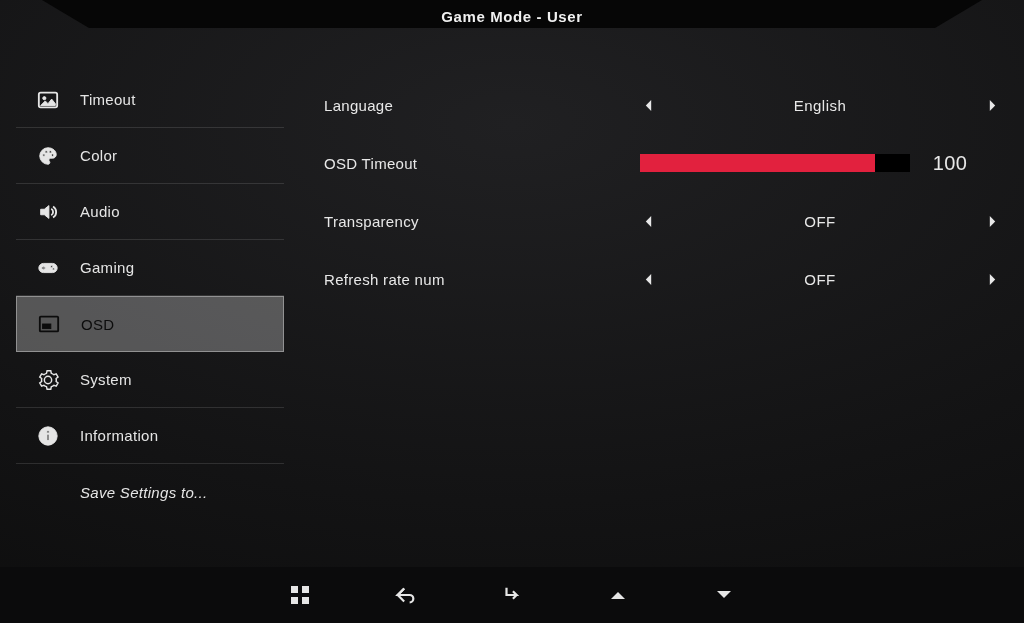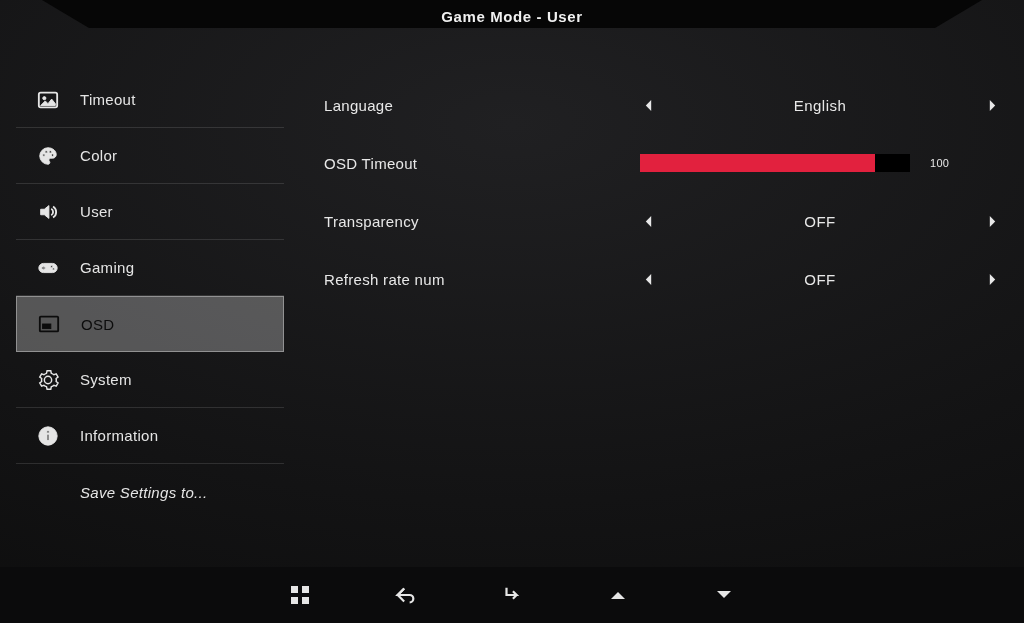--- a/index.html
+++ b/index.html
@@ -132,23 +132,23 @@
     margin-right: 20px;
   }
   .slider-fill {
     position: absolute;
     height: 100%;
     left: 0;
     top: 0;
     background: #e2213e;
   }
   .slider-val {
-    font-size: 11px;
+    font-size: 20px;
     min-width: 40px;
-    text-align: left;
+    text-align: center;
   }
 
   
   .bottom {
     position: absolute;
     bottom: 0;
     left: 0;
     width: 100%;
     height: 56px;
     background: #0b0b0c;
@@ -201,21 +201,21 @@
     </div>
 
     <div class="side-item">
       <span class="side-icon">
         <svg viewBox="0 0 24 24" width="22" height="22">
             <path d="M4 9v6h4l5 4V5L8 9H4z"></path>
             <path d="M15.5 8.5a4 4 0 0 1 0 7" fill="none" stroke-width="2"></path>
             <path d="M17.5 6a7 7 0 0 1 0 12" fill="none" stroke-width="2"></path>
           </svg>
       </span>
-      <span>User</span>
+      <span>Audio</span>
     </div>
 
     <div class="side-item">
       <span class="side-icon">
         <svg viewBox="0 0 24 24" width="24" height="22">
             <rect x="2" y="7" width="20" height="10" rx="5"></rect>
             <rect x="6" y="10" width="2" height="4" fill="#141414"></rect>
             <rect x="5" y="11" width="4" height="2" fill="#141414"></rect>
             <circle cx="16" cy="10.5" r="1.1" fill="#141414"></circle>
             <circle cx="18" cy="13" r="1.1" fill="#141414"></circle>

